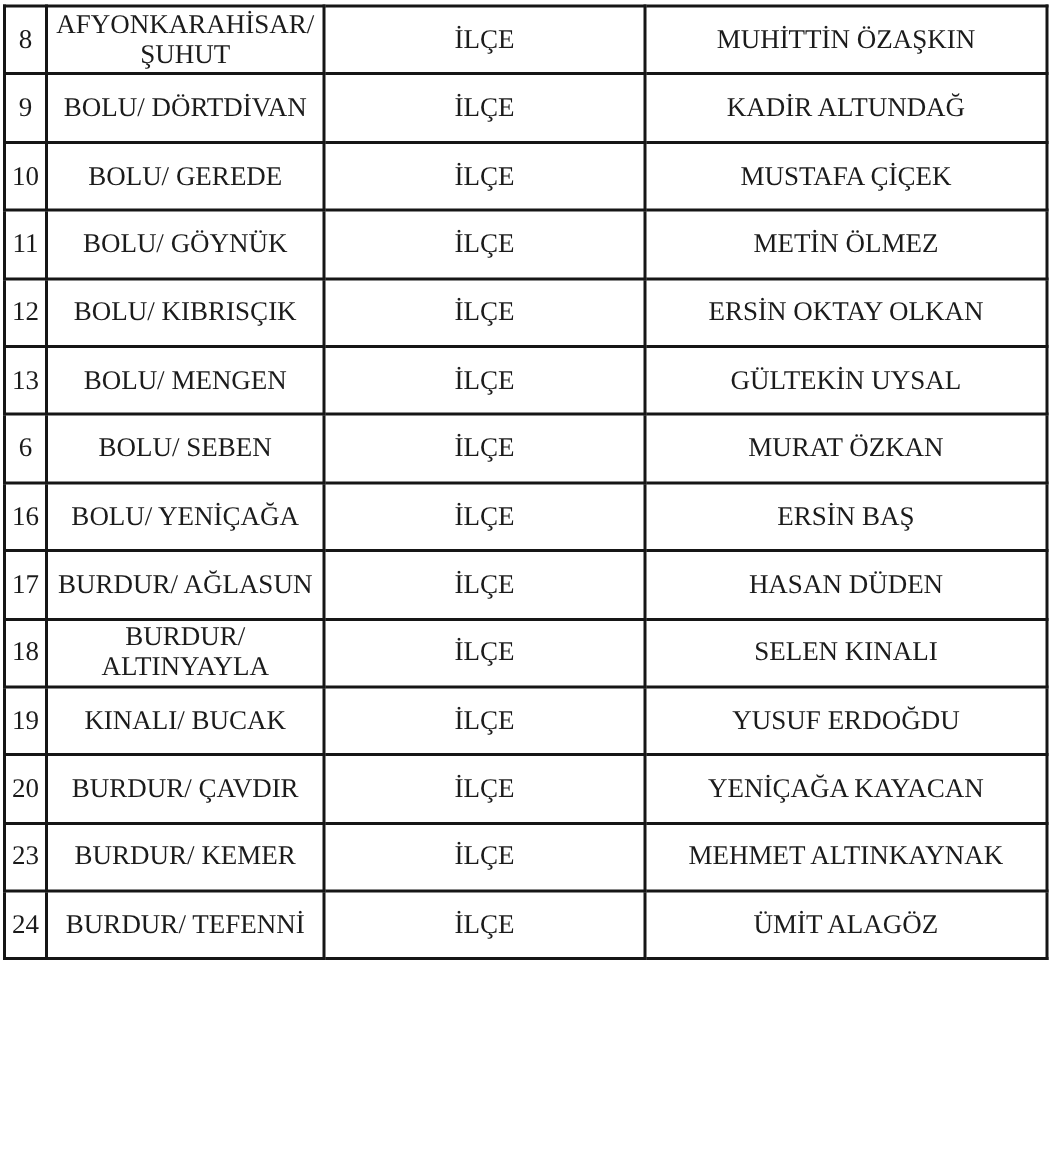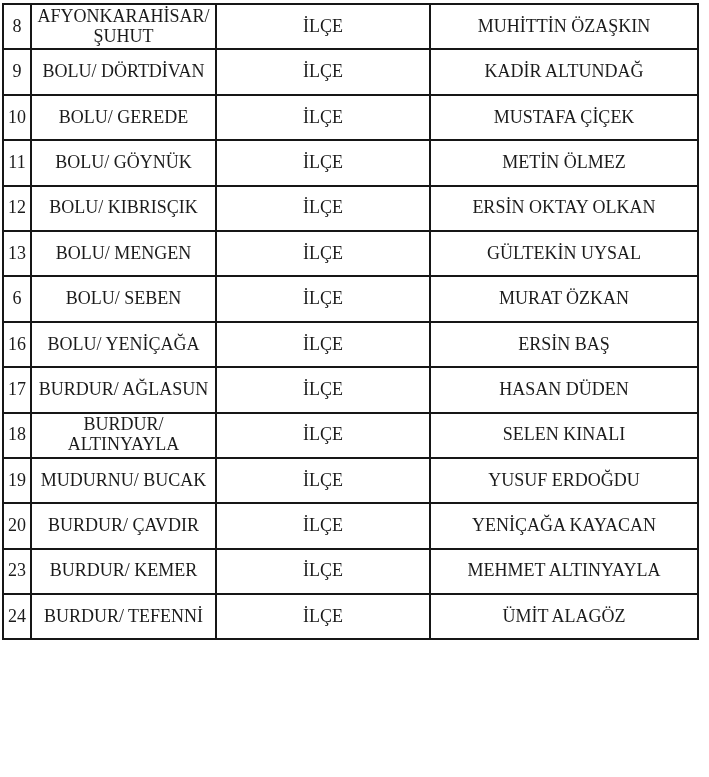--- a/index.html
+++ b/index.html
@@ -122,39 +122,39 @@
   <tr>
     <td class="col-no">18</td>
     <td class="col-location">BURDUR/
 ALTINYAYLA</td>
     <td class="col-type">İLÇE</td>
     <td class="col-name">SELEN KINALI</td>
   </tr>
 
   <tr>
     <td class="col-no">19</td>
-    <td class="col-location">MUDURNU/ BUCAK</td>
+    <td class="col-location">KINALI/ BUCAK</td>
     <td class="col-type">İLÇE</td>
     <td class="col-name">YUSUF ERDOĞDU</td>
   </tr>
 
   <tr>
     <td class="col-no">20</td>
     <td class="col-location">BURDUR/ ÇAVDIR</td>
     <td class="col-type">İLÇE</td>
     <td class="col-name">YENİÇAĞA KAYACAN</td>
   </tr>
 
 
 
   <tr>
     <td class="col-no">23</td>
     <td class="col-location">BURDUR/ KEMER</td>
     <td class="col-type">İLÇE</td>
-    <td class="col-name">MEHMET ALTINYAYLA</td>
+    <td class="col-name">MEHMET ALTINKAYNAK</td>
   </tr>
 
   <tr>
     <td class="col-no">24</td>
     <td class="col-location">BURDUR/ TEFENNİ</td>
     <td class="col-type">İLÇE</td>
     <td class="col-name">ÜMİT ALAGÖZ</td>
   </tr>
 </tbody>
   </table>

